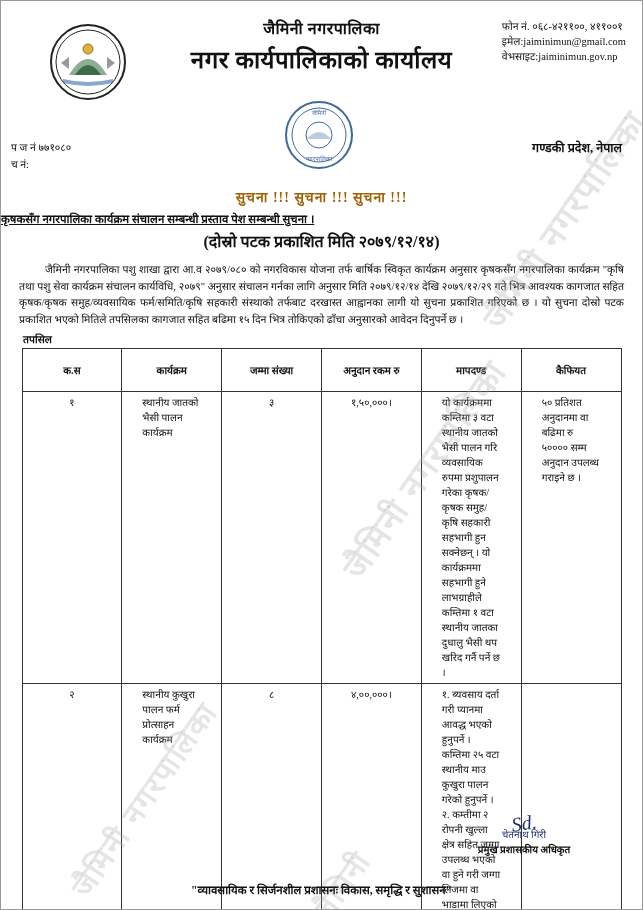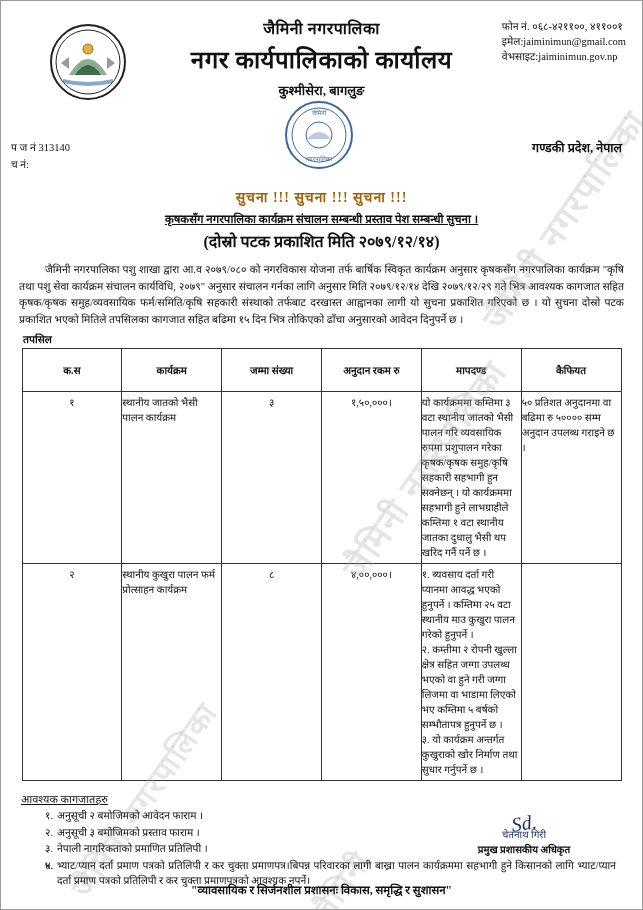--- a/index.html
+++ b/index.html
@@ -111,21 +111,21 @@
   
   .notice-main {
     text-align: center;
     font-size: 14px;
     font-weight: bold;
     color: #a16207;
     margin-top: 26px;
     letter-spacing: 1px;
   }
   .notice-sub {
-    text-align: center;
+    text-align: left;
     font-size: 11.5px;
     font-weight: bold;
     margin-top: 5px;
     text-decoration: underline;
   }
   .notice-date {
     text-align: center;
     font-size: 16px;
     font-weight: bold;
     margin-top: 4px;
@@ -146,21 +146,21 @@
   
   table.main {
     border-collapse: collapse;
     width: 600px;
     margin: 0 auto;
     font-size: 10.2px;
     table-layout: fixed;
   }
   table.main th, table.main td {
     border: 1px solid #333;
-    padding: 3px 0;
+    padding: 3px 20px;
     vertical-align: top;
     line-height: 15px;
   }
   table.main th {
     text-align: center;
     font-weight: bold;
     height: 36px;
     vertical-align: middle;
   }
   td.c-sn { text-align: center; width: 34px; }
@@ -255,36 +255,35 @@
 
     <div class="contact">
       <div>फोन नं. ०६८-४२११००, ४११००१</div>
       <div>इमेल:jaiminimun@gmail.com</div>
       <div>वेभसाइट:jaiminimun.gov.np</div>
     </div>
 
     <div class="title-block">
       <div class="t-muni">जैमिनी नगरपालिका</div>
       <div class="t-office">नगर कार्यपालिकाको कार्यालय</div>
-      <div class="t-place">कुश्मीसेरा, बागलुङ</div>
     </div>
 
     <div class="seal">
       <svg width="72" height="72" viewBox="0 0 72 72">
         <circle cx="36" cy="36" r="33" fill="none" stroke="#1c4f8b" stroke-width="2"></circle>
         <circle cx="36" cy="36" r="27" fill="none" stroke="#1c4f8b" stroke-width="1"></circle>
         <circle cx="36" cy="36" r="13" fill="none" stroke="#1c4f8b" stroke-width="1"></circle>
         <path d="M24 40 Q36 26 48 40 Z" fill="#1c4f8b" opacity="0.35"></path>
         <text x="36" y="16" font-size="6" fill="#1c4f8b" text-anchor="middle" font-family="Liberation Serif, serif">जैमिनी</text>
         <text x="36" y="62" font-size="6" fill="#1c4f8b" text-anchor="middle" font-family="Liberation Serif, serif">नगरपालिका</text>
       </svg>
     </div>
 
     <div class="refno">
-      <div>प ज नं 313140</div>
+      <div>प ज नं ७७१०८०</div>
       <div>च नं:</div>
     </div>
 
     <div class="province">गण्डकी प्रदेश, नेपाल</div>
   </div>
 
   <div class="notice-main">सुचना !!! सुचना !!! सुचना !!!</div>
   <div class="notice-sub">कृषकसँग नगरपालिका कार्यक्रम संचालन सम्बन्धी प्रस्ताव पेश सम्बन्धी सुचना ।</div>
   <div class="notice-date">(दोस्रो पटक प्रकाशित मिति २०७९/१२/१४)</div>
 

